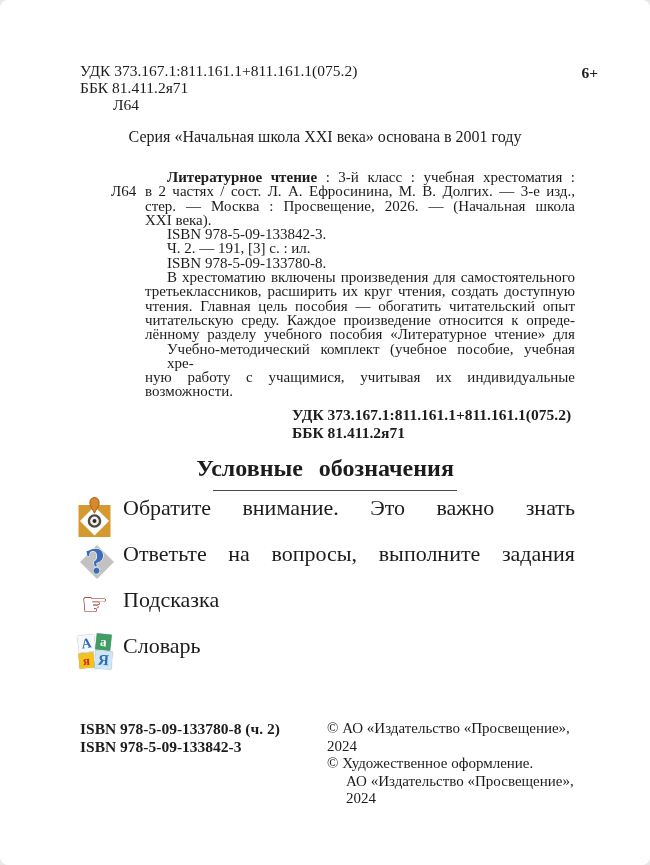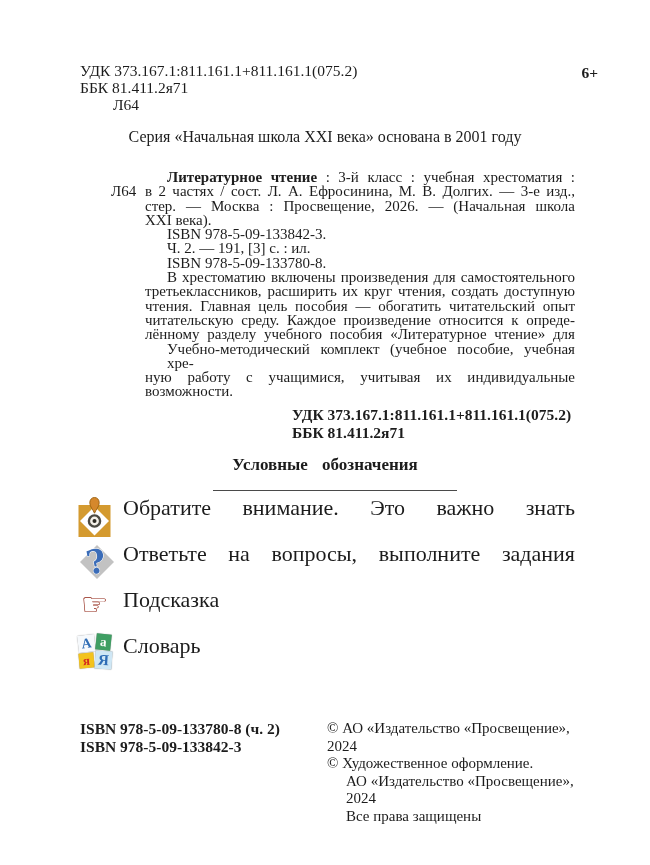--- a/index.html
+++ b/index.html
@@ -1,40 +1,41 @@
 <!DOCTYPE html>
 <html><head>
 <meta charset="utf-8">
 <style>
   html,body { margin:0; padding:0; background:#e8e8e8; }
   .page {
     position:relative; width:650px; height:865px; margin:0 auto;
     background:#ffffff; color:#1c1c1c; overflow:hidden;
     font-family:"Liberation Serif","DejaVu Serif",serif;
+    border-radius:8px;
   }
   
   .top-row { position:absolute; top:62px; left:80px; right:52px; }
   .codes { font-size:15.5px; line-height:17px; }
   .codes .l64 { padding-left:33px; }
   .age { position:absolute; top:2px; right:0; font-weight:bold; font-size:15.5px; }
   
   .series { position:absolute; top:128px; left:0; width:100%; text-align:center;
     font-size:16px; }
   
   .main-col { position:absolute; top:170px; left:145px; width:430px;
     font-size:15px; line-height:14.3px; }
   .cat-code { position:absolute; left:-34px; top:14px; }
   .jline { text-align:justify; text-align-last:justify; }
   .indent { padding-left:22px; }
   
   .udk-bold { position:absolute; top:406px; left:292px; font-weight:bold;
     font-size:15.5px; line-height:17.5px; }
   
   .legend-heading { position:absolute; top:455px; left:0; width:100%; text-align:center;
-    font-weight:bold; font-size:17px; word-spacing:10px; }
+    font-weight:bold; font-size:24px; word-spacing:10px; }
   .legend-rule { position:absolute; top:490px; left:213px; width:244px;
     border-top:1.5px solid #4a4a4a; }
   
   .legend { position:absolute; top:496px; left:77px; right:75px; }
   .lrow { display:flex; height:46px; }
   .icon-box { width:46px; flex:0 0 46px; position:relative; }
   .lrow .label { flex:1; font-size:22px; line-height:24px; }
   
   .hint-ic { position:relative; width:35px; height:35px; background:#d8d8d8; }
   .hint-red { position:absolute; inset:0;
@@ -156,17 +157,16 @@
 
   <div class="footer">
     <div class="isbn-col">
       <div>ISBN 978-5-09-133780-8 (ч. 2)</div>
       <div>ISBN 978-5-09-133842-3</div>
     </div>
     <div class="copy-col">
       <div>© АО «Издательство «Просвещение», 2024</div>
       <div>© Художественное оформление.</div>
       <div class="ind">АО «Издательство «Просвещение», 2024</div>
-      <div class="ind">Все права защищены</div>
     </div>
   </div>
 
 </div>
 
 </body></html>

